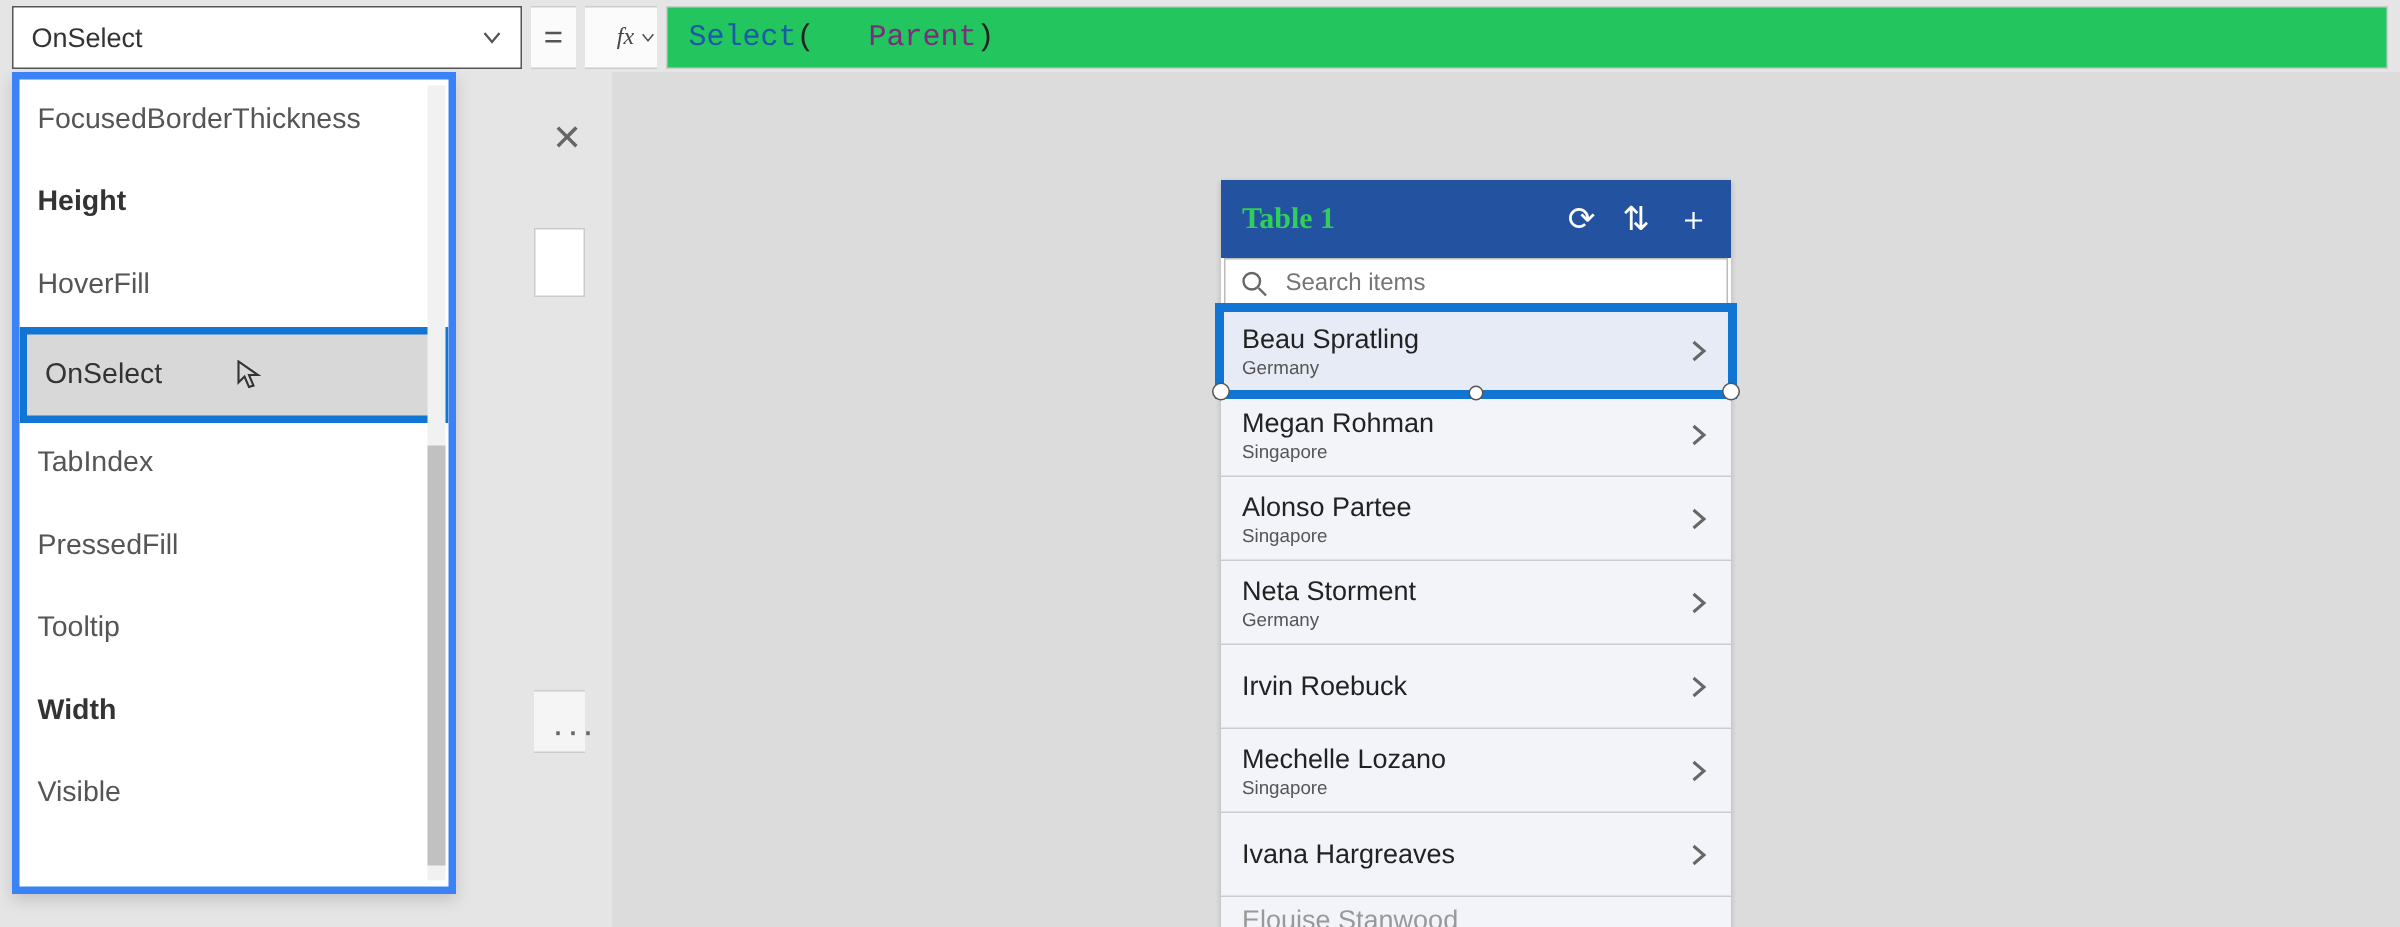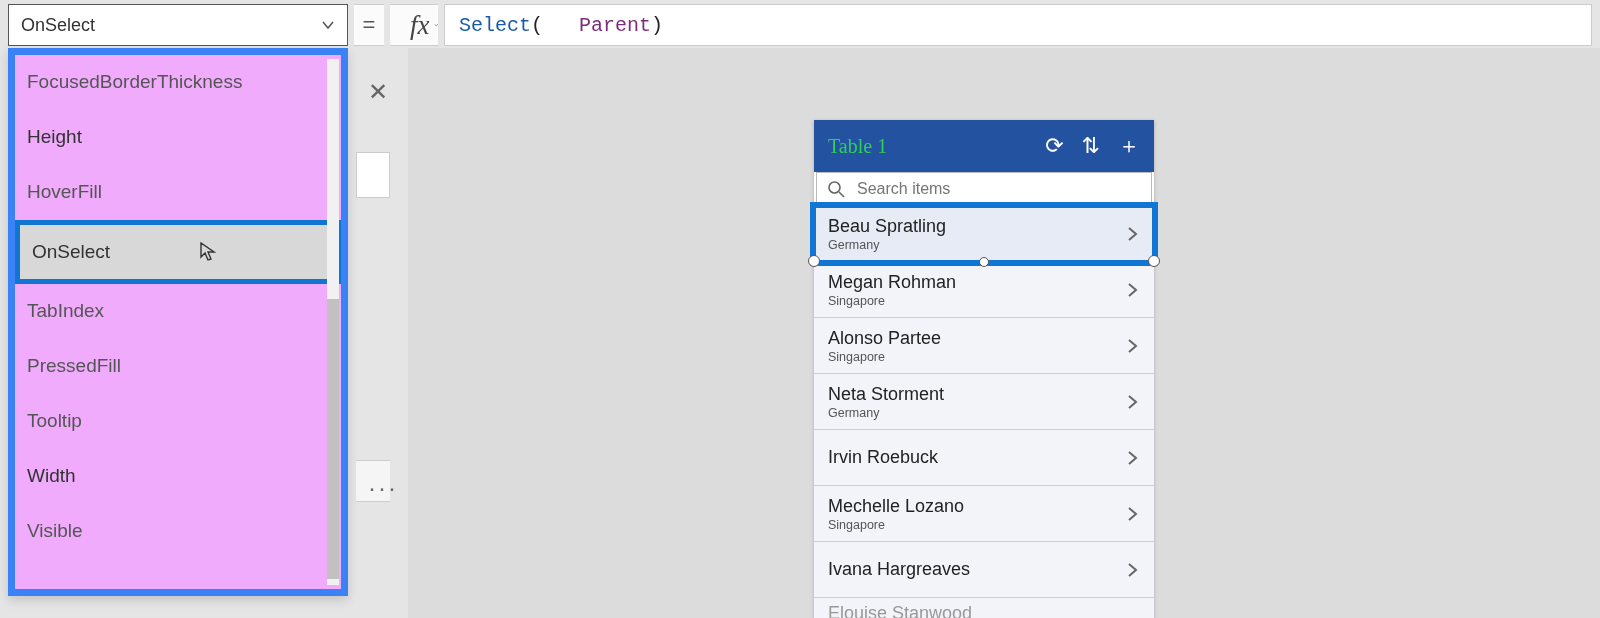--- a/index.html
+++ b/index.html
@@ -41,51 +41,51 @@
     background: #fbfbfb;
     border-top: 1px solid #ccc;
     border-bottom: 1px solid #ccc;
   }
   .fx-box {
     width: 48px;
     display: flex;
     align-items: center;
     justify-content: center;
     font-family: "Cambria Math","Times New Roman",serif;
-    font-size: 27px;
+    font-size: 16px;
     font-style: italic;
     color: #444;
     background: #fbfbfb;
     border-top: 1px solid #ccc;
     border-bottom: 1px solid #ccc;
     gap:4px;
     padding-left:20px;
   }
   .formula-input {
     flex: 1;
-    background: #ffffff;
+    background: #22c55e;
     border: 1px solid #ccc;
     display: flex;
     align-items: center;
     padding: 0 14px;
     font-family: "Consolas","Courier New",monospace;
     font-size: 20px;
   }
   .formula-fn { color: #1a5aa8; }
   .formula-paren { color: #222; }
   .formula-ident { color: #7b2d7b; margin-left: 36px; }
 
   
   .dropdown-panel {
     position: absolute;
     top: 48px; left: 8px;
-    width: 340px;
+    width: 296px;
     height: 548px;
-    background: #f0abfc;
-    border: 7px solid #3b82f6;
+    background: #ffffff;
+    border: 5px solid #3b82f6;
     box-shadow: 0 4px 10px rgba(0,0,0,0.15);
     overflow: hidden;
   }
   .dropdown-panel .scroll-track {
     position: absolute;
     top: 4px; right: 2px; bottom: 4px;
     width: 12px;
     background: #f1f1f1;
   }
   .dropdown-panel .scroll-thumb {
@@ -95,21 +95,21 @@
     left: 0; right: 0;
     background: #c1c1c1;
   }
   .dd-item {
     padding: 16px 12px;
     font-size: 19px;
     color: #555;
     cursor: pointer;
     border-bottom: 1px solid transparent;
   }
-  .dd-item.bold { font-weight: 400; color: #333; }
+  .dd-item.bold { font-weight: 700; color: #333; }
   .dd-item.selected {
     background: #d8d8d8;
     border: 5px solid #1176d3;
     color: #333;
     position: relative;
   }
   .dd-item.selected .cursor-icon {
     position: absolute;
     right: 120px; top: 50%;
     transform: translate(0,-50%);
@@ -163,20 +163,21 @@
     background: #2353a0;
     display: flex;
     align-items: center;
     justify-content: space-between;
     padding: 0 14px;
   }
   .phone-title {
     color: #2fcf5a;
     font-family: "Comic Sans MS","Segoe Script",cursive;
     font-size: 20px;
+    font-weight: bold;
   }
   .phone-header-icons {
     display: flex;
     gap: 18px;
     align-items: center;
   }
   .phone-header-icons .hicon {
     color: #fff;
     font-size: 22px;
     line-height: 1;

